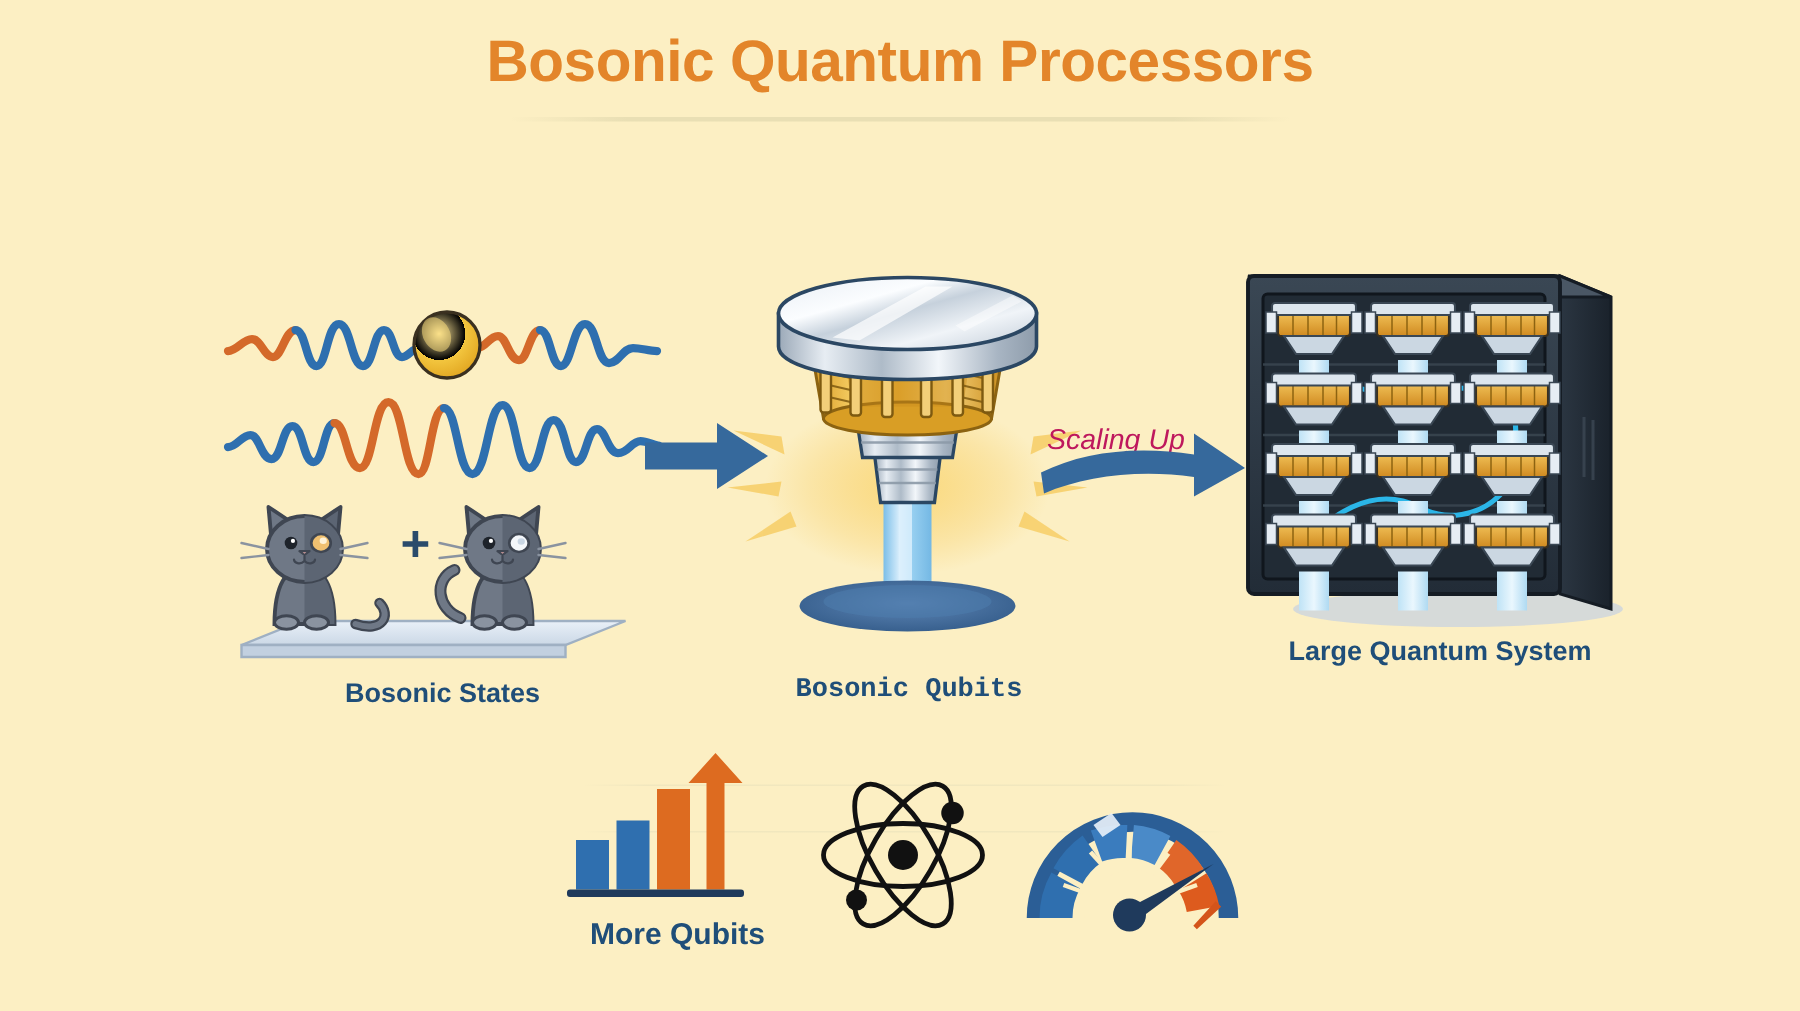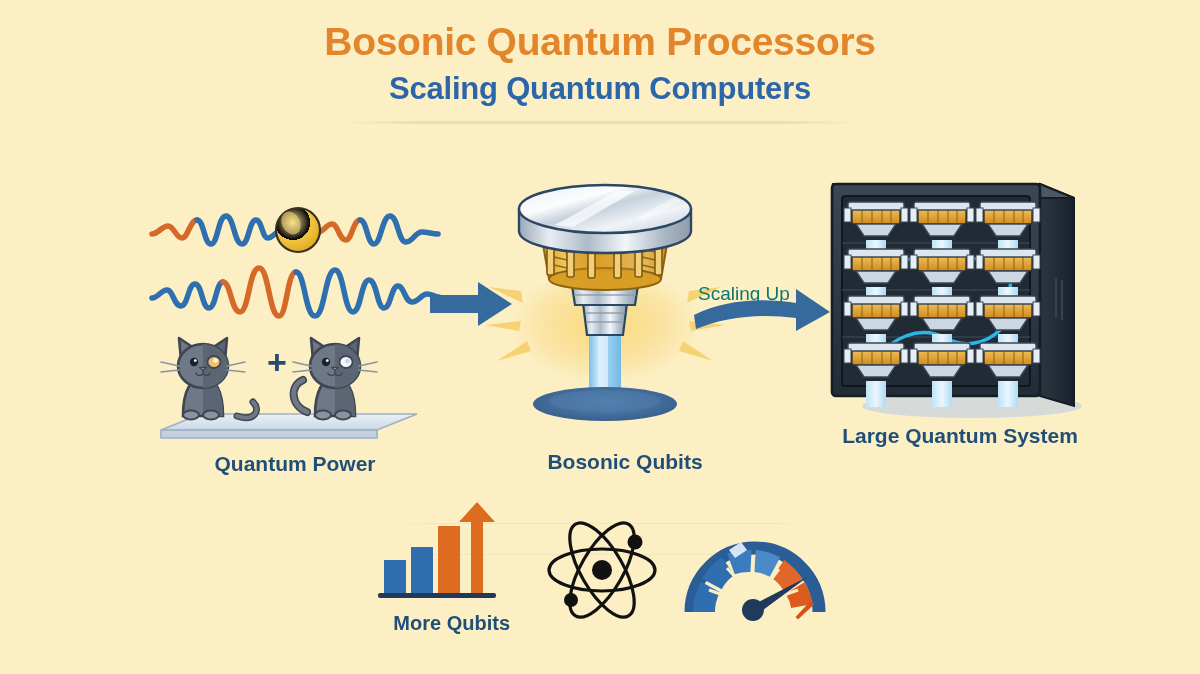--- a/index.html
+++ b/index.html
@@ -24,46 +24,46 @@
   }
   .divider {
     width:520px; height:3px; margin:14px auto 0;
     background:linear-gradient(to right, rgba(235,225,180,0), #E9DFB4 15%, #E9DFB4 85%, rgba(235,225,180,0));
     border-radius:2px;
   }
 
   
   .caption {
     position:absolute; text-align:center;
-    font-size:21px; font-weight:bold; color:#1F4E79;
+    font-size:18px; font-weight:bold; color:#1F4E79;
     white-space:nowrap;
   }
   .caption.small { font-size:20px;text-align:right; }
 
   
   .panel { position:absolute; }
 
   
   #waves { left:150px; top:190px; width:290px; height:140px; }
 
   
   #cats { left:155px; top:330px; width:270px; height:120px; }
   #cap-quantum-states { left:150px; top:452px; width:290px; }
 
   
   #arrow-1 { left:428px; top:278px; width:86px; height:52px; }
 
   
   #device { left:485px; top:175px; width:240px; height:260px; }
-  #cap-bosonic { left:505px; top:450px; width:240px; }
+  #cap-bosonic { left:486px; top:450px; width:240px;font-family:Liberation Mono, monospace; }
 
   
   #scaling-label {
     position:absolute; left:698px; top:283px;
-    font-size:19px; font-weight:normal; color:#0f766e; white-space:nowrap;
+    font-size:19px; font-weight:normal; color:#be185d; white-space:nowrap;font-style:italic;
   }
   #arrow-2 { left:692px; top:285px; width:140px; height:50px; }
 
   
   #rack { left:822px; top:168px; width:270px; height:240px; }
   #cap-large { left:800px; top:424px; width:320px; }
 
   
   #gridline-a { position:absolute; left:388px; top:523px; width:430px; height:1px;
     background:linear-gradient(to right, rgba(240,232,200,0), #F1E7BE 10%, #F1E7BE 90%, rgba(240,232,200,0)); }
@@ -80,21 +80,20 @@
 
   svg { display:block; overflow:visible; }
 </style>
 </head>
 <body>
 
 <div class="stage">
 
   <div class="header">
     <div class="title">Bosonic Quantum Processors</div>
-    <div class="subtitle">Scaling Quantum Computers</div>
     <div class="divider"></div>
   </div>
 
   <div class="panel" id="waves">
     <svg width="290" height="140" viewBox="0 0 290 140">
       <defs>
         <radialGradient id="photonG" cx="38%" cy="33%" r="72%">
           <stop offset="0%" stop-color="#FFE89A"></stop>
           <stop offset="55%" stop-color="#F2C council-stop"></stop>
           <stop offset="55%" stop-color="#F3C63F"></stop>
@@ -202,21 +201,21 @@
         <g stroke="#8A93A0" stroke-width="1.6" stroke-linecap="round">
           <path d="M156,36 L138,32"></path>
             <path d="M156,40 L138,42"></path>
           <path d="M204,36 L222,32"></path>
             <path d="M204,40 L222,42"></path>
         </g>
       </g>
     </svg>
   </div>
 
-  <div class="caption" id="cap-quantum-states">Quantum Power</div>
+  <div class="caption" id="cap-quantum-states">Bosonic States</div>
 
   <div class="panel" id="arrow-1">
     <svg width="86" height="52" viewBox="0 0 86 52">
       <path d="M2,17 L50,17 L50,4 L84,26 L50,48 L50,35 L2,35 Z" fill="#36699C"></path>
     </svg>
   </div>
 
   <div class="panel" id="device">
     <svg width="240" height="260" viewBox="0 0 240 260">
       <defs>

